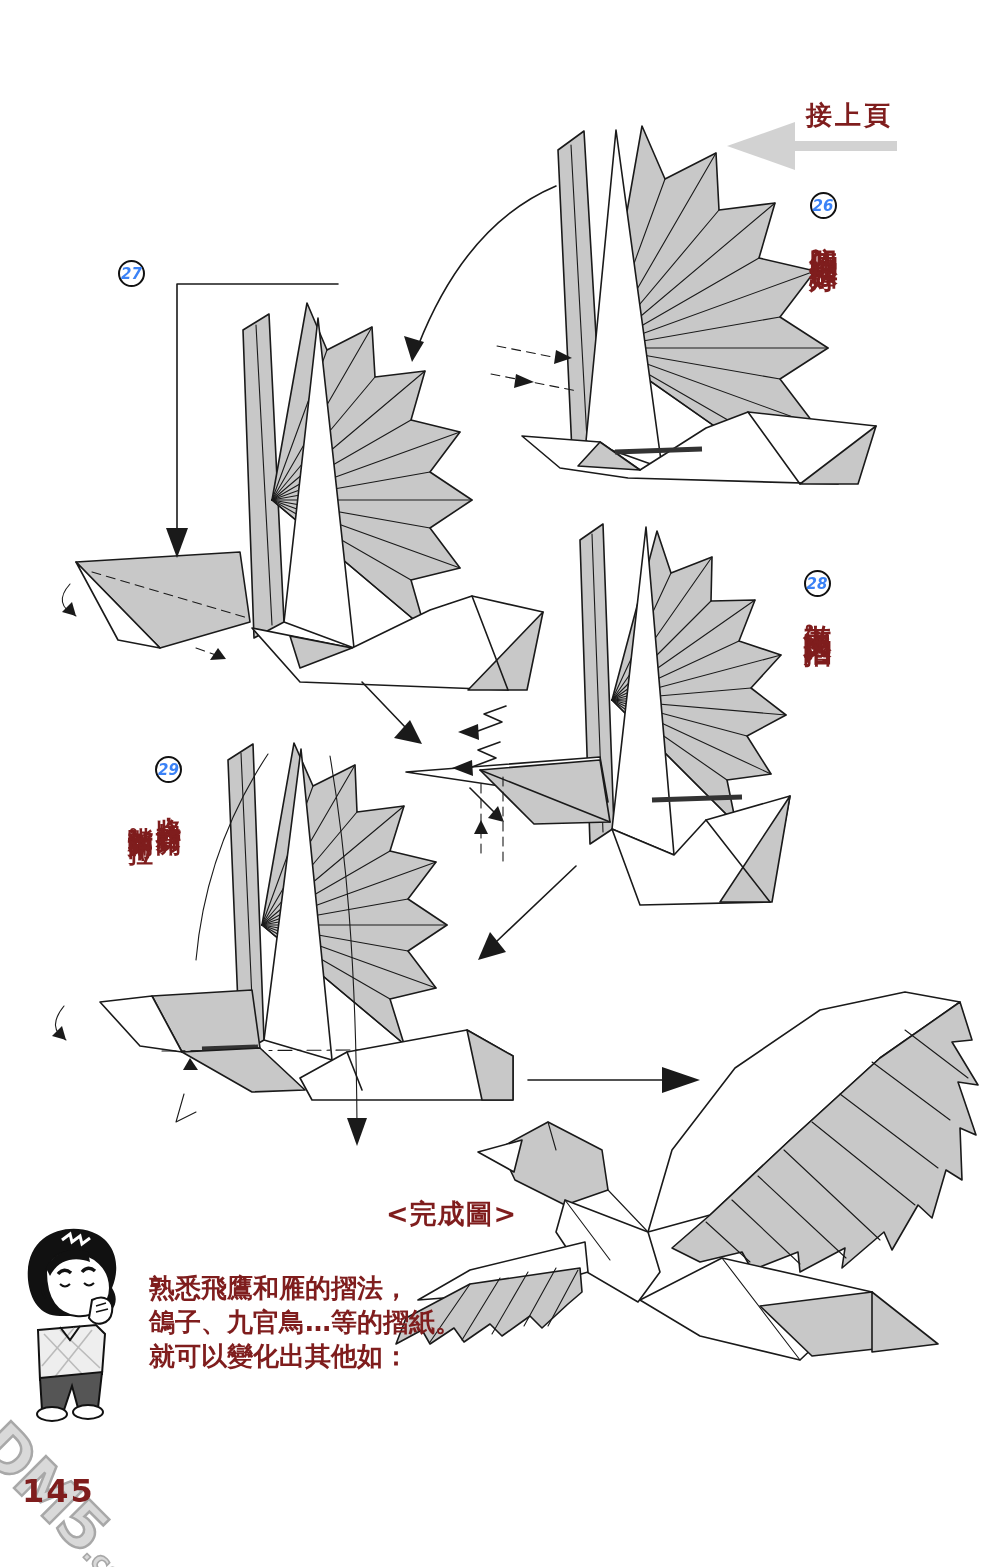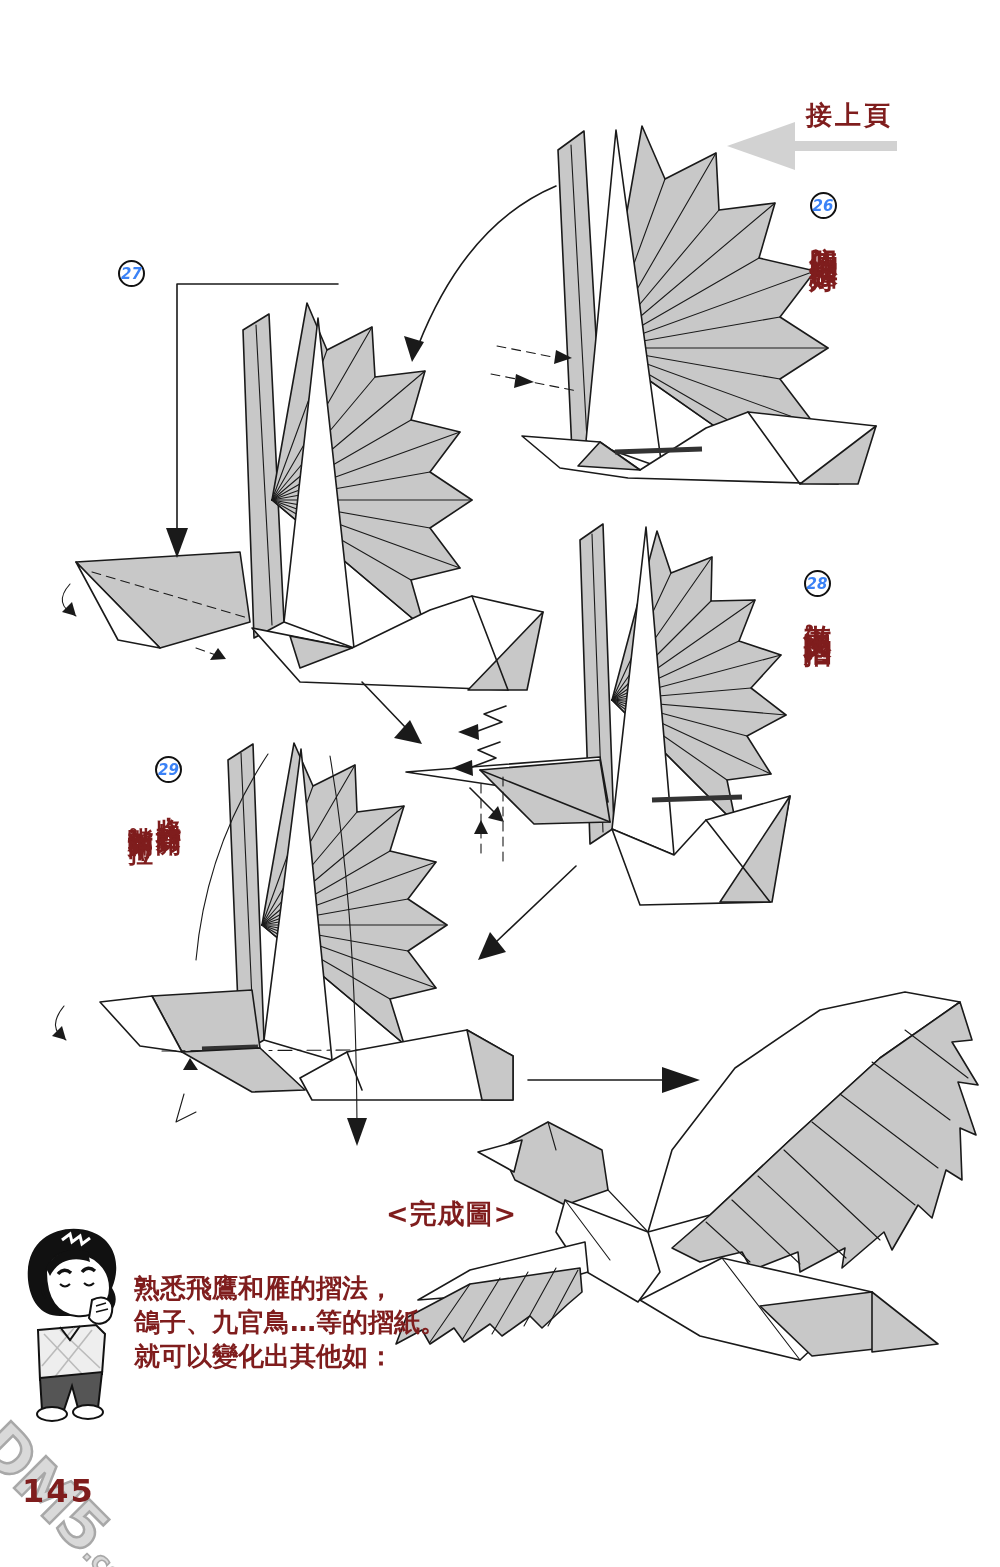--- a/index.html
+++ b/index.html
@@ -285,21 +285,21 @@
 </div>
 
 <div class="steplabel" style="position:absolute;left:152px;top:756px;gap:10px;">
   <div class="circnum">29</div>
   <div class="txt vtext" style="position:static;font-size:25px;">將翅膀打開，</div>
 </div>
 <div class="txt vtext" style="left:124px;top:806px;font-size:25px;">嘴部稍向下拉。</div>
 
 <div class="txt" style="left:386px;top:1196px;font-size:27px;letter-spacing:1px;">&lt;完成圖&gt;</div>
 
-<div class="txt" style="left:134px;top:1272px;font-size:26px;line-height:1.3;">
+<div class="txt" style="left:149px;top:1272px;font-size:26px;line-height:1.3;">
   <div class="note-line">熟悉飛鷹和雁的摺法，</div>
   <div class="note-line">鴿子、九官鳥…等的摺紙。</div>
   <div class="note-line">就可以變化出其他如：</div>
 </div>
 
 <div class="watermark">
   <span>DM5</span><span class="suffix">.com</span>
 </div>
 
 <div class="txt" style="left:22px;top:1472px;font-size:32px;letter-spacing:2px;">145</div>

